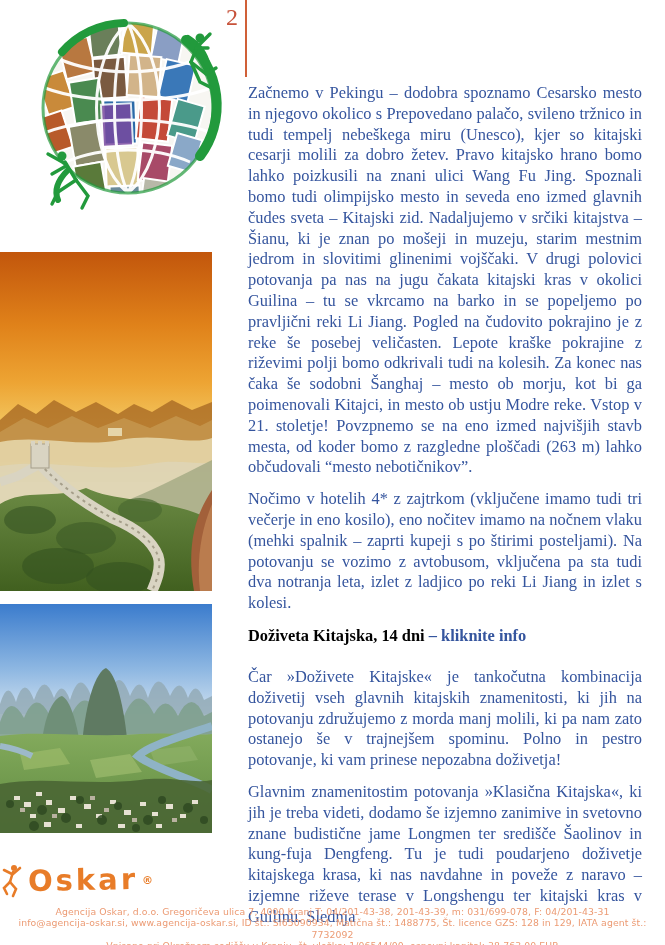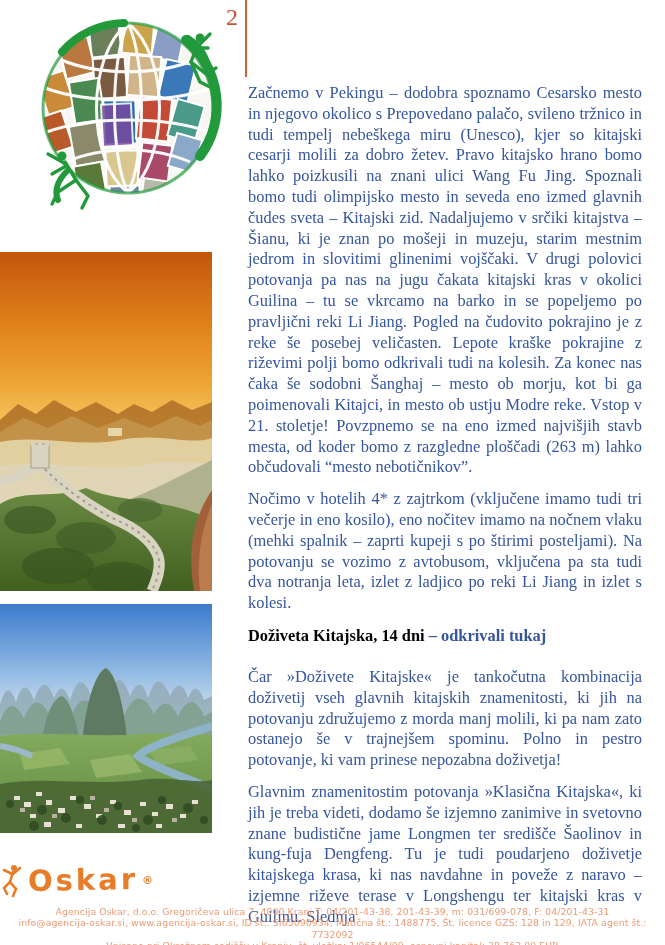--- a/index.html
+++ b/index.html
@@ -252,21 +252,21 @@
         <circle cx="34" cy="222" r="5"></circle>
           <circle cx="136" cy="224" r="4"></circle>
       </g>
     </svg>
   </div>
 
   <div class="text-col">
     <p>Začnemo v Pekingu – dodobra spoznamo Cesarsko mesto in njegovo okolico s Prepovedano palačo, svileno tržnico in tudi tempelj nebeškega miru (Unesco), kjer so kitajski cesarji molili za dobro žetev. Pravo kitajsko hrano bomo lahko poizkusili na znani ulici Wang Fu Jing. Spoznali bomo tudi olimpijsko mesto in seveda eno izmed glavnih čudes sveta – Kitajski zid. Nadaljujemo v srčiki kitajstva – Šianu, ki je znan po mošeji in muzeju, starim mestnim jedrom in slovitimi glinenimi vojščaki. V drugi polovici potovanja pa nas na jugu čakata kitajski kras v okolici Guilina – tu se vkrcamo na barko in se popeljemo po pravljični reki Li Jiang. Pogled na čudovito pokrajino je z reke še posebej veličasten. Lepote kraške pokrajine z riževimi polji bomo odkrivali tudi na kolesih. Za konec nas čaka še sodobni Šanghaj – mesto ob morju, kot bi ga poimenovali Kitajci, in mesto ob ustju Modre reke. Vstop v 21. stoletje! Povzpnemo se na eno izmed najvišjih stavb mesta, od koder bomo z razgledne ploščadi (263 m) lahko občudovali “mesto nebotičnikov”.</p>
     <p>Nočimo v hotelih 4* z zajtrkom (vključene imamo tudi tri večerje in eno kosilo), eno nočitev imamo na nočnem vlaku (mehki spalnik – zaprti kupeji s po štirimi posteljami). Na potovanju se vozimo z avtobusom, vključena pa sta tudi dva notranja leta, izlet z ladjico po reki Li Jiang in izlet s kolesi.</p>
     <div class="trip-heading">
-      <div><span class="orange">Doživeta Kitajska, 14 dni</span><span> – </span><a>odkrivali tukaj</a></div>
+      <div><span class="orange">Doživeta Kitajska, 14 dni</span><span> – </span><a>kliknite info</a></div>
     </div>
     <p>Čar »Doživete Kitajske« je tankočutna kombinacija doživetij vseh glavnih kitajskih znamenitosti, ki jih na potovanju združujemo z morda manj molili, ki pa nam zato ostanejo še v trajnejšem spominu. Polno in pestro potovanje, ki vam prinese nepozabna doživetja!</p>
     <p>Glavnim znamenitostim potovanja »Klasična Kitajska«, ki jih je treba videti, dodamo še izjemno zanimive in svetovno znane budistične jame Longmen ter središče Šaolinov in kung-fuja Dengfeng. Tu je tudi poudarjeno doživetje kitajskega krasa, ki nas navdahne in poveže z naravo – izjemne riževe terase v Longshengu ter kitajski kras v Guilinu. Slednja</p>
   </div>
 
   <div class="footer-logo">
     <svg width="24" height="36" viewBox="0 0 24 36">
       <g fill="none" stroke="#e87c28" stroke-width="2.6" stroke-linecap="round">
         <circle cx="14" cy="6" r="3" fill="#e87c28" stroke="none"></circle>
         <path d="M13,10 L10,20"></path>

